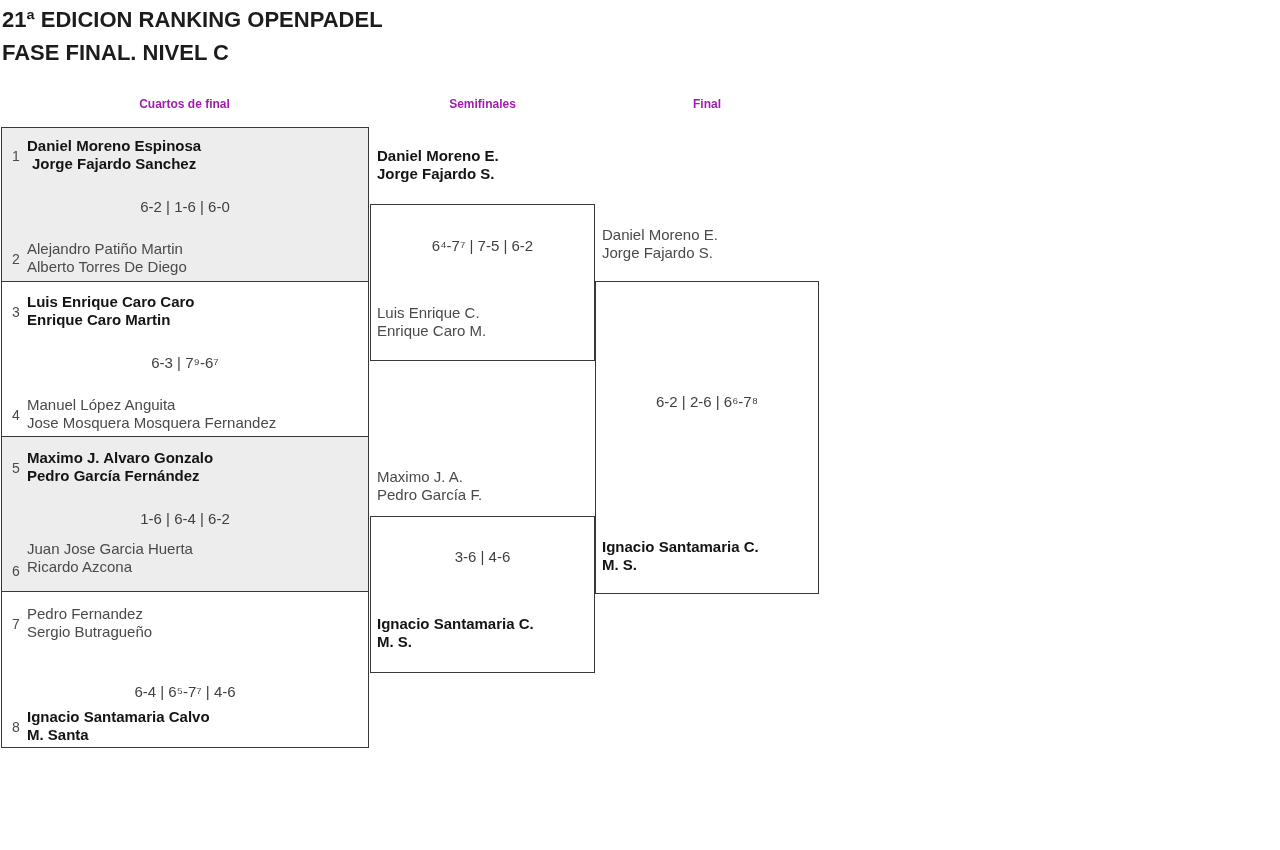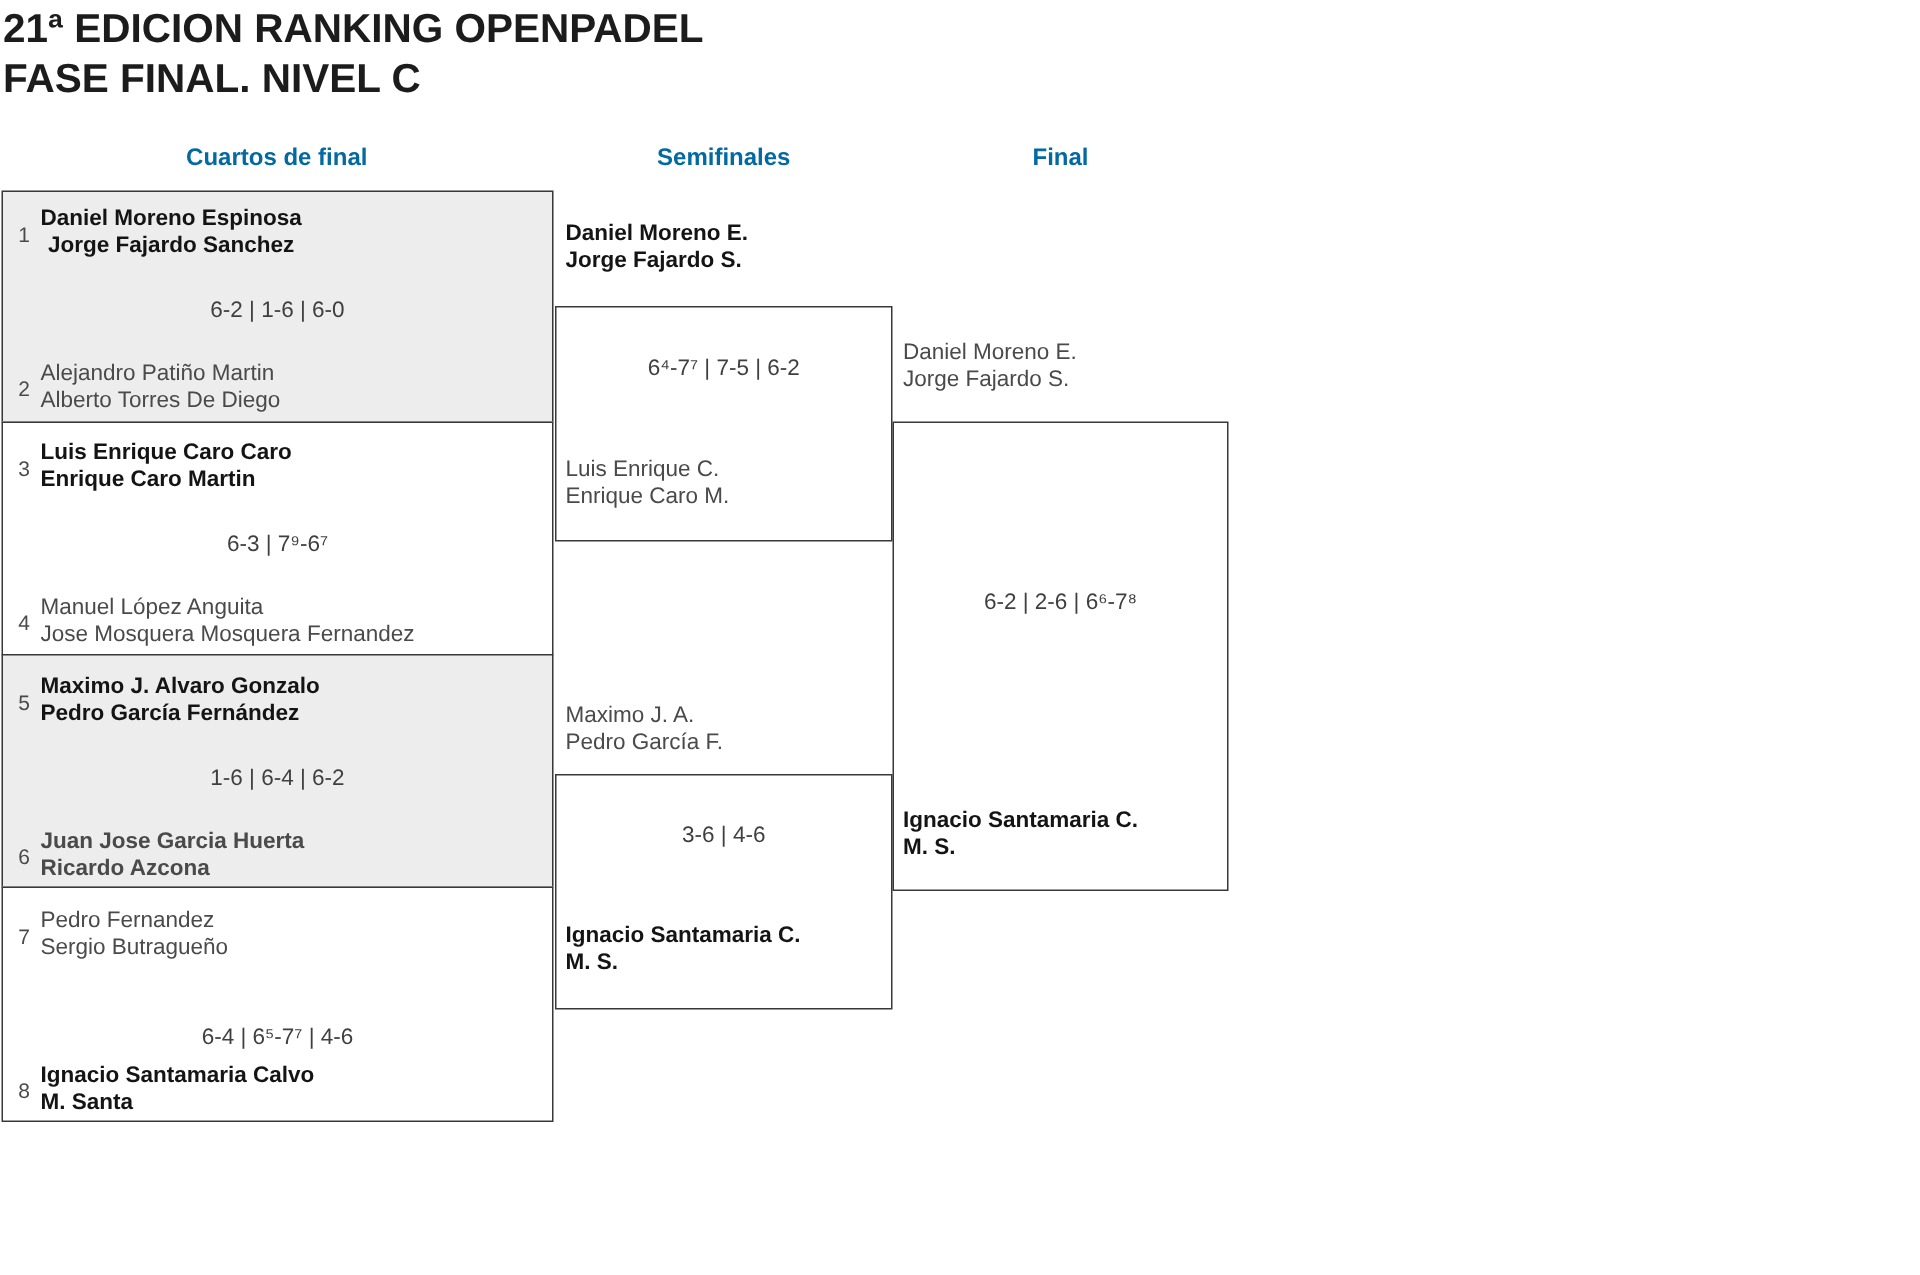--- a/index.html
+++ b/index.html
@@ -1,34 +1,34 @@
 <!DOCTYPE html>
 <html><head>
 <meta charset="utf-8">
 <style>
   html,body{margin:0;padding:0;background:#ffffff;}
   .canvas{position:relative;width:1280px;height:850px;background:#ffffff;
           font-family:"Liberation Sans",sans-serif;overflow:hidden;}
 
-  .title{position:absolute;left:2px;top:3px;font-size:27px;font-weight:700;
+  .title{position:absolute;left:2px;top:3px;font-size:22px;font-weight:700;
          line-height:33px;color:#1c1c1c;}
 
   
   .logo{position:absolute;left:1046px;top:2px;width:232px;height:72px;}
   .dot{position:absolute;border-radius:50%;}
   .dot-blue-small{left:11px;top:11px;width:14px;height:14px;background:#2aa9e0;}
   .dot-green-large{left:34px;top:5px;width:29px;height:29px;background:#74b62b;}
   .dot-orange{left:20px;top:26px;width:22px;height:22px;background:#e2711d;}
   .dot-blue-large{left:3px;top:42px;width:23px;height:23px;background:#2aa9e0;}
   .dot-green-small{left:36px;top:42px;width:18px;height:18px;background:#74b62b;}
   .logo-text{position:absolute;left:64px;top:-6px;font-size:47px;line-height:72px;
              font-weight:700;letter-spacing:-1px;color:#74b62b;}
 
-  .round-header{position:absolute;top:97px;font-size:16px;font-weight:700;
-                color:#0369a1;text-align:center;}
+  .round-header{position:absolute;top:97px;font-size:12px;font-weight:700;
+                color:#a21caf;text-align:center;}
   .rh-qf{left:0;width:369px;}
   .rh-sf{left:370px;width:225px;}
   .rh-f{left:595px;width:224px;}
 
   .qf-box{position:absolute;left:1px;width:368px;border:1px solid #383838;
           box-sizing:border-box;background:#ffffff;}
   .qf-gray{background:#ededed;}
   .sf-box,.final-box{position:absolute;border:1px solid #383838;
           box-sizing:border-box;background:transparent;}
 
@@ -85,21 +85,21 @@
   </div>
 
   <div class="qf-box qf-gray" style="top:436px;height:156px;">
     <span class="seed" style="top:22px;">5</span>
     <div class="team winner" style="left:25px;top:12px;">
       <div>Maximo J. Alvaro Gonzalo</div>
       <div>Pedro García Fernández</div>
     </div>
     <div class="score qf-score" style="top:73px;">1-6 | 6-4 | 6-2</div>
     <span class="seed" style="top:125px;">6</span>
-    <div class="team" style="left:25px;top:115px;font-weight:bold;">
+    <div class="team" style="left:25px;top:103px;">
       <div>Juan Jose Garcia Huerta</div>
       <div>Ricardo Azcona</div>
     </div>
   </div>
 
   <div class="qf-box" style="top:591px;height:157px;">
     <span class="seed" style="top:23px;">7</span>
     <div class="team" style="left:25px;top:13px;">
       <div>Pedro Fernandez</div>
       <div>Sergio Butragueño</div>

